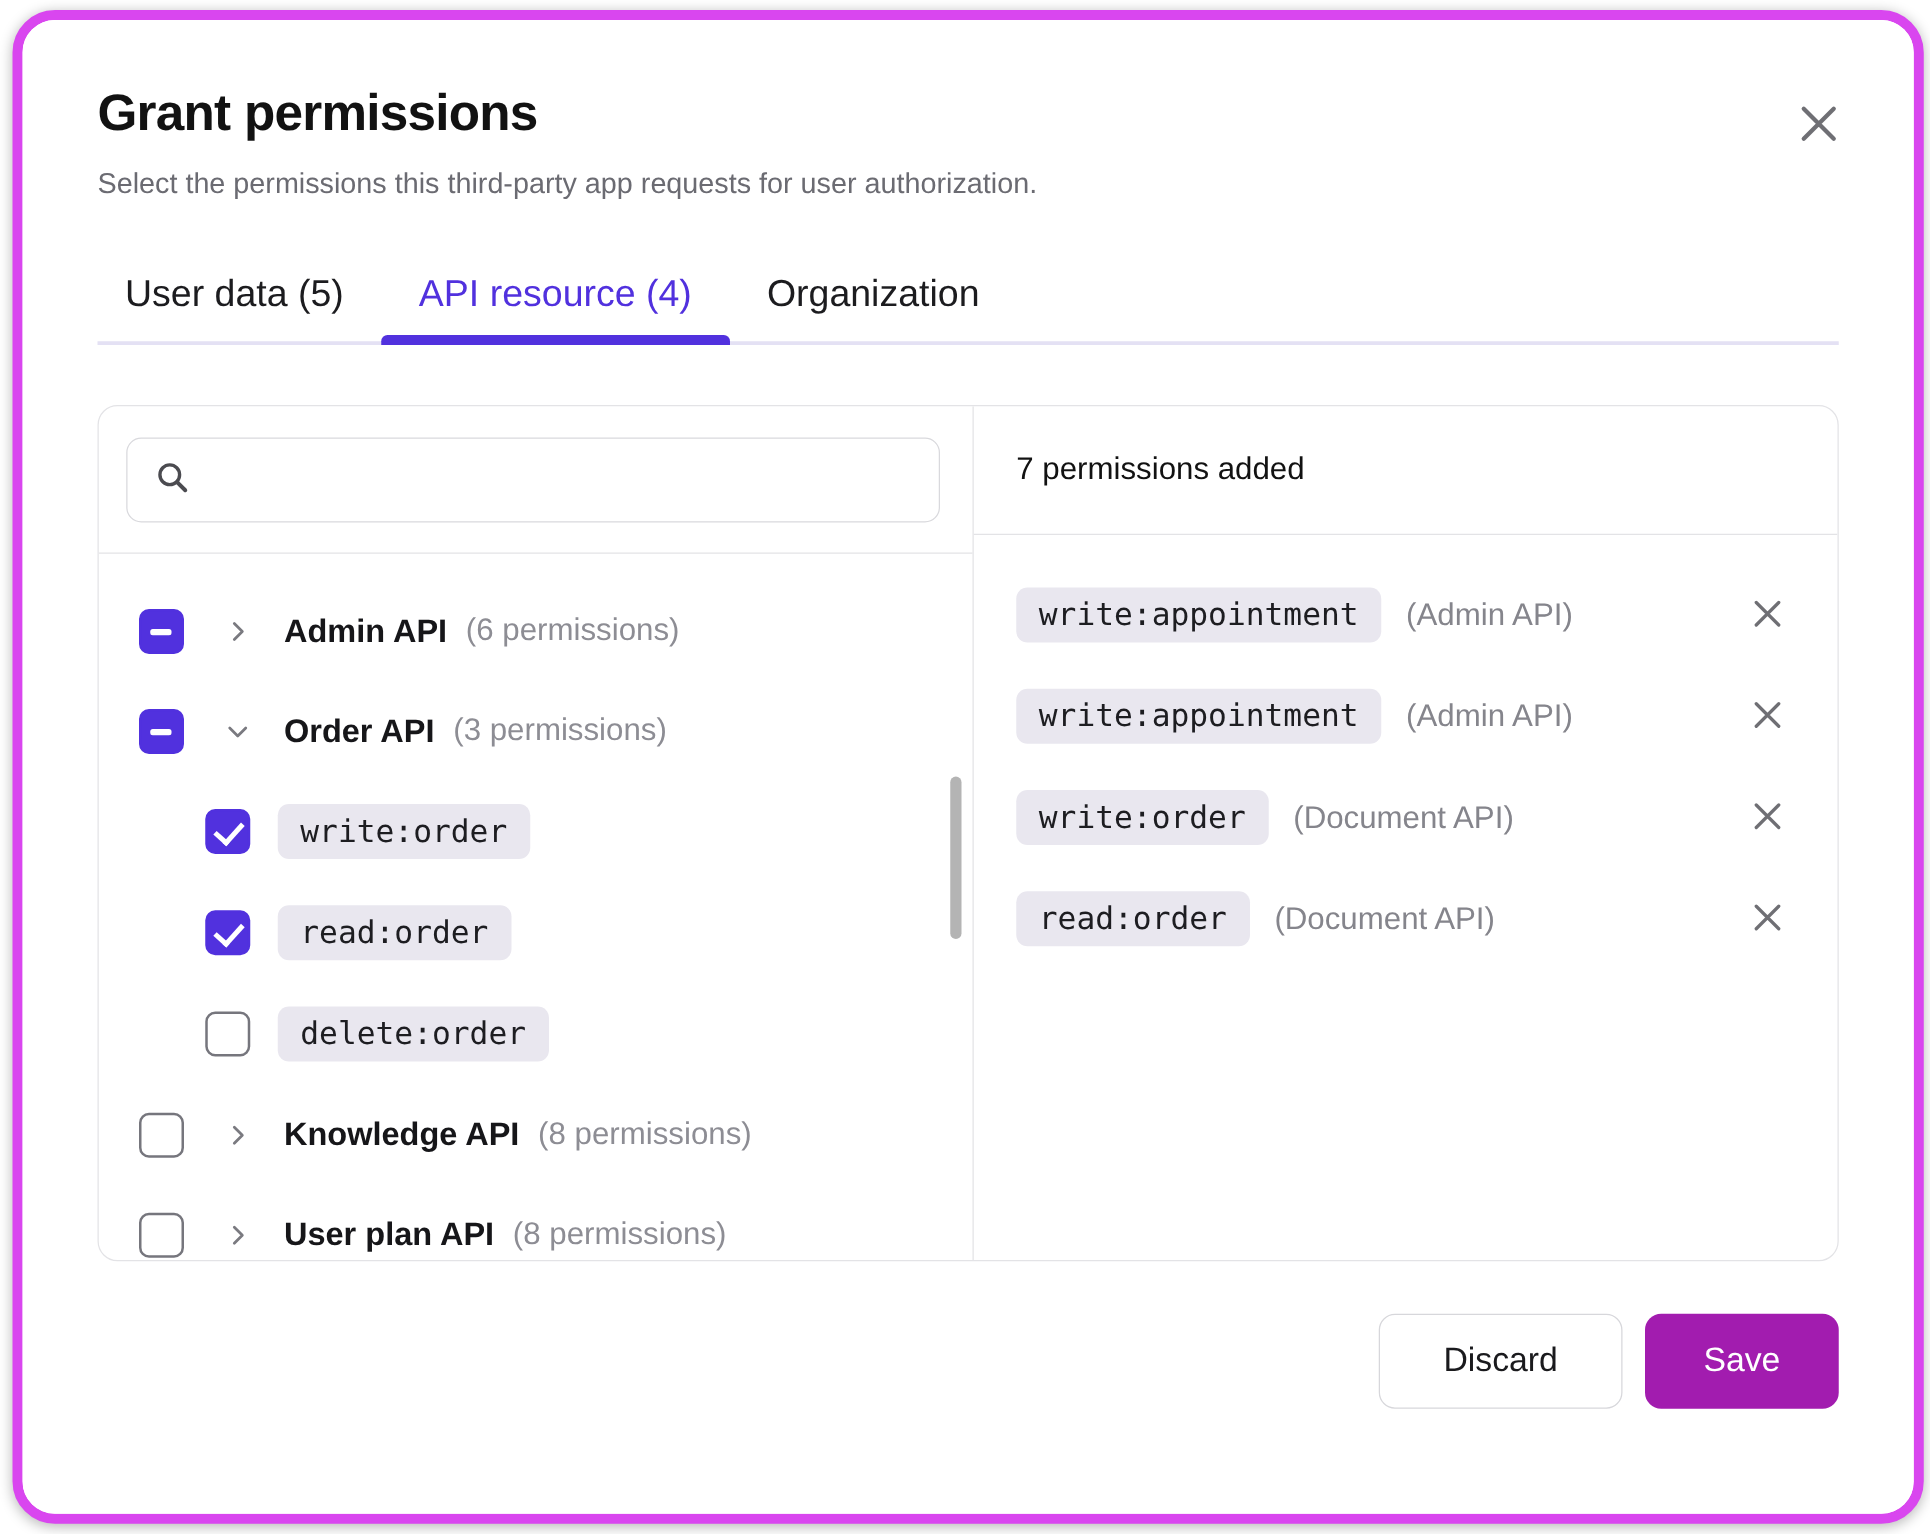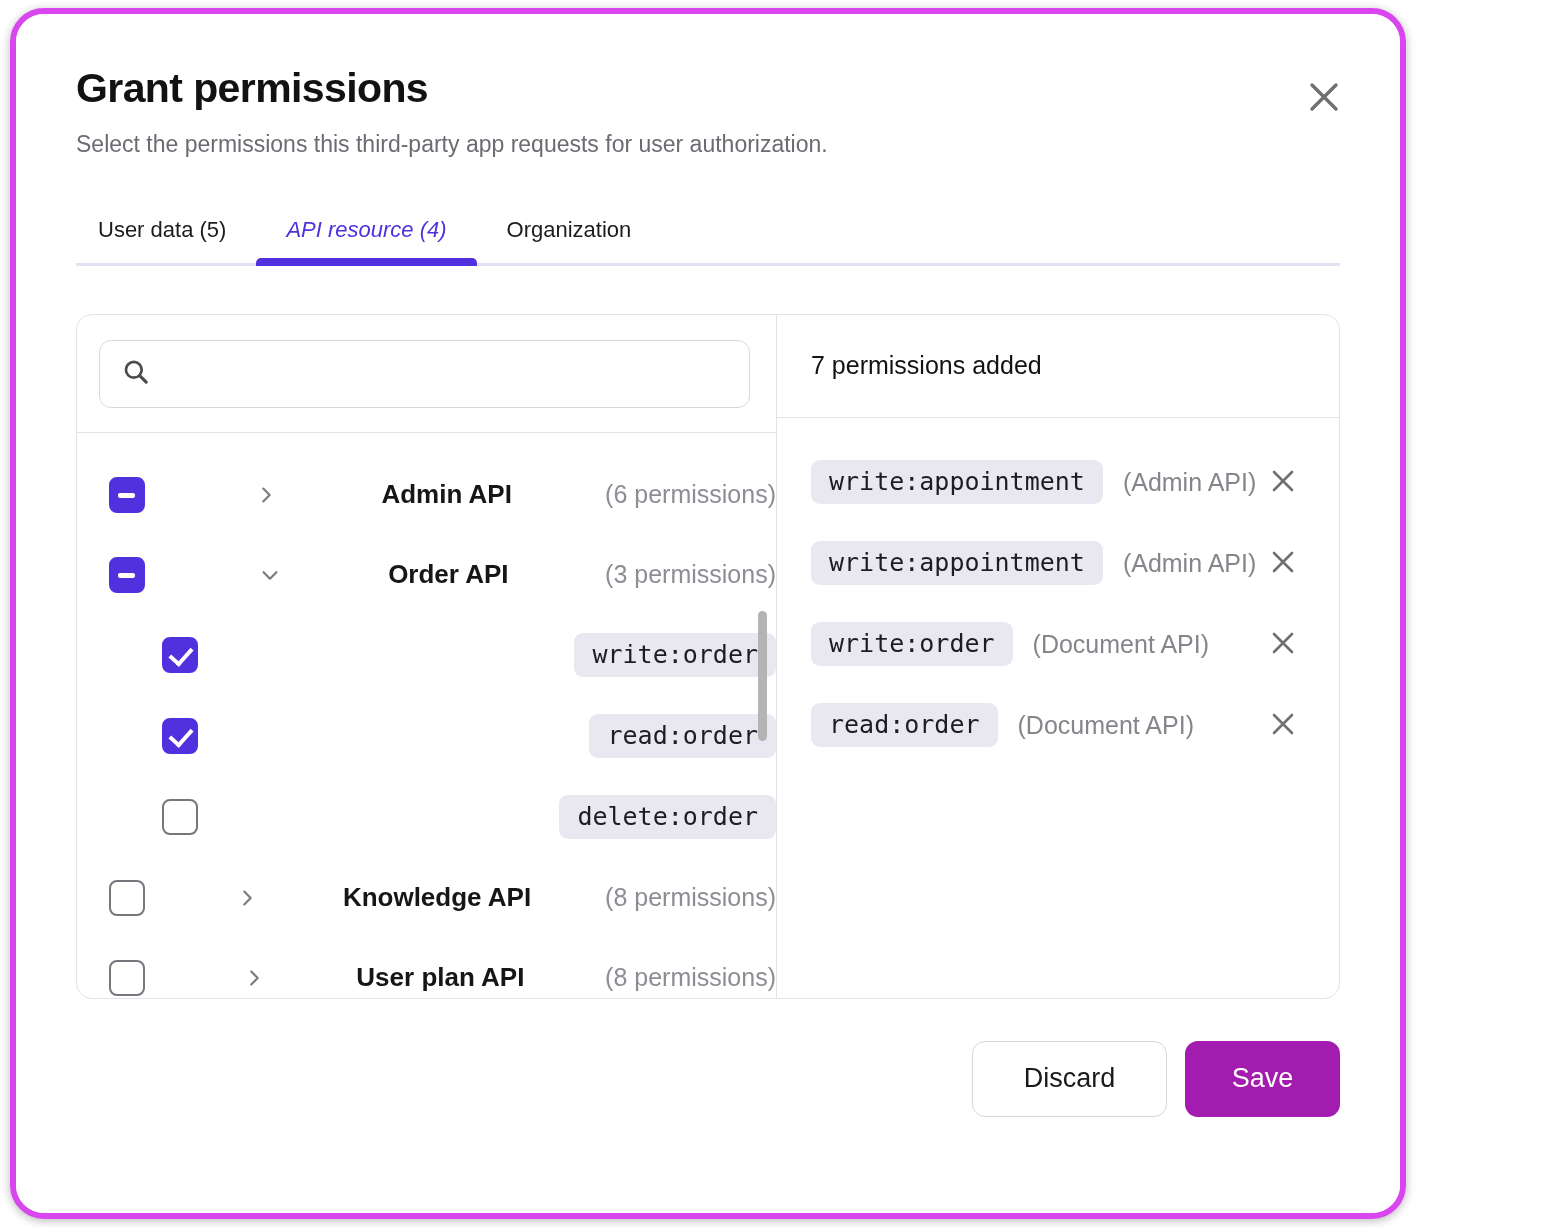--- a/index.html
+++ b/index.html
@@ -9,23 +9,23 @@
     height: 1227px;
     background: #ffffff;
     font-family: "Liberation Sans", sans-serif;
     overflow: hidden;
   }
 
   
   .dialog-ring {
     position: absolute;
     left: 10px; top: 8px;
-    width: 1396px; height: 1211px;
+    width: 1529px; height: 1211px;
     border-radius: 34px;
-    border: 6px solid #d946ef;
+    border: 8px solid #d946ef;
     background: #ffffff;
     box-shadow: 0 2px 10px rgba(0,0,0,0.28);
     overflow: hidden;
   }
   .dialog-inner {
     position: absolute;
     inset: 0;
     background: #ffffff;
     border-radius: 24px;
     padding: 0;
@@ -59,32 +59,32 @@
   
   .tabs {
     margin: 52px 60px 0 60px;
     display: flex;
     align-items: flex-end;
     gap: 0;
     border-bottom: 3px solid #e4e1f4;
     position: relative;
   }
   .tab {
-    font-size: 22px;
+    font-size: 30px;
     color: #1c1c1f;
     padding: 6px 30px 20px 30px;
     cursor: pointer;
     position: relative;
     white-space: nowrap;
     background: none;
     border: none;
     font-family: inherit;
   }
   .tab:first-child { padding-left: 22px; }
-  .tab.active { color: #5131DE; font-style: italic; }
+  .tab.active { color: #5131DE; }
   .tab.active::after {
     content: "";
     position: absolute;
     left: 0; right: 0; bottom: -3px;
     height: 8px;
     background: #5131DE;
     border-radius: 5px 5px 0 0;
   }
 
   
@@ -144,21 +144,20 @@
     overflow-y: auto;
     position: relative;
     padding: 22px 0 10px 0;
   }
   .tree-row {
     display: flex;
     align-items: center;
     height: 80px;
     padding-left: 32px;
     cursor: pointer;
-    justify-content: space-between;
   }
   .tree-row.child { padding-left: 85px; height: 81px; }
 
   .cbox {
     width: 36px; height: 36px;
     border-radius: 8px;
     border: 2.5px solid #76767d;
     background: #fff;
     flex: 0 0 auto;
     position: relative;

